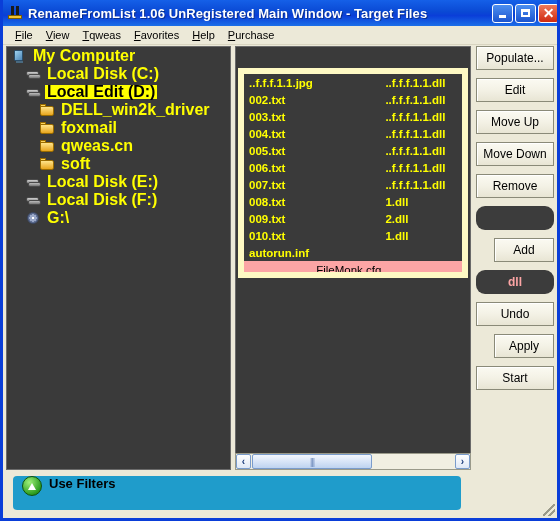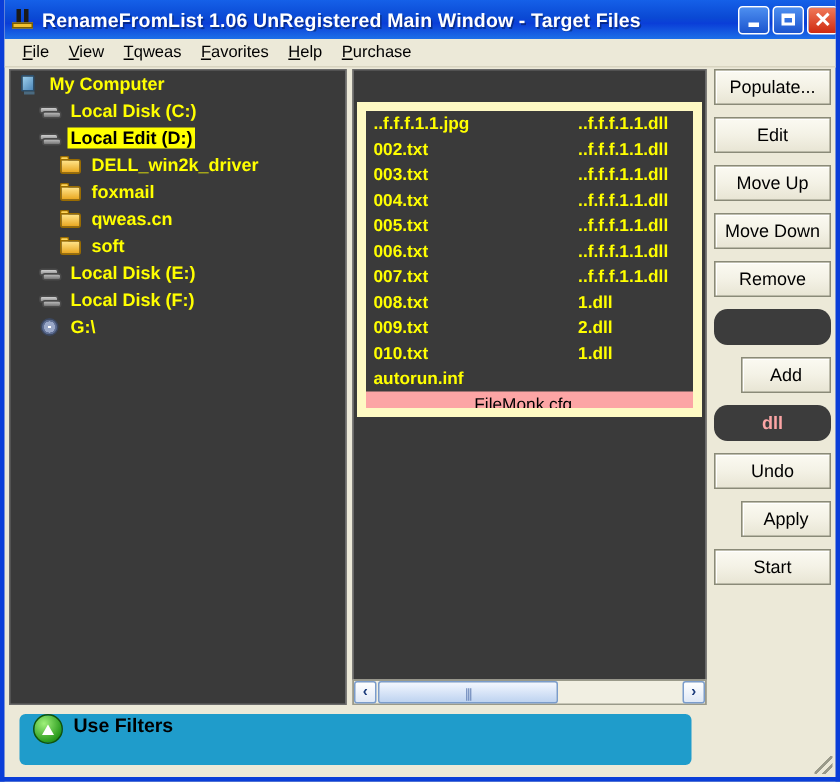--- a/index.html
+++ b/index.html
@@ -87,21 +87,21 @@
     width: 225px; height: 424px;
     background: #3a3a3a;
     border: 1px solid #6a6a6a;
     overflow: hidden;
   }
   .treerow {
     display: flex; align-items: center; height: 18px;
     padding-left: 4px; white-space: nowrap;
   }
   .treelabel {
-    font-size: 12px; color: #ffff00; font-weight: bold;
+    font-size: 16px; color: #ffff00; font-weight: bold;
     padding: 0 2px; line-height: 14px;
   }
   .treerow.selected .treelabel {
     background: #ffff00; color: #000000;
   }
   .ticon { width: 17px; height: 15px; position: relative; flex: 0 0 auto; margin-right: 3px; }
 
   
   .ic-computer .mon {
     position: absolute; left: 3px; top: 1px; width: 9px; height: 11px;

